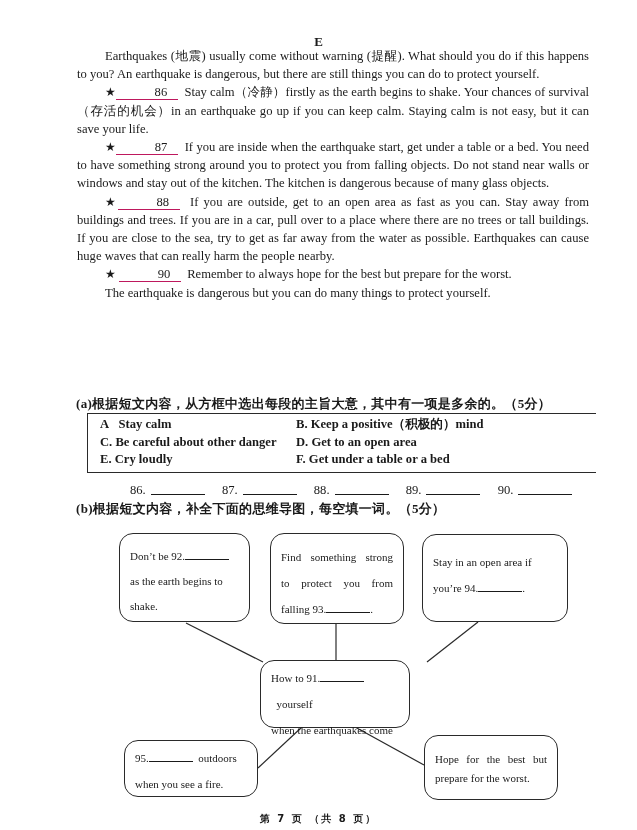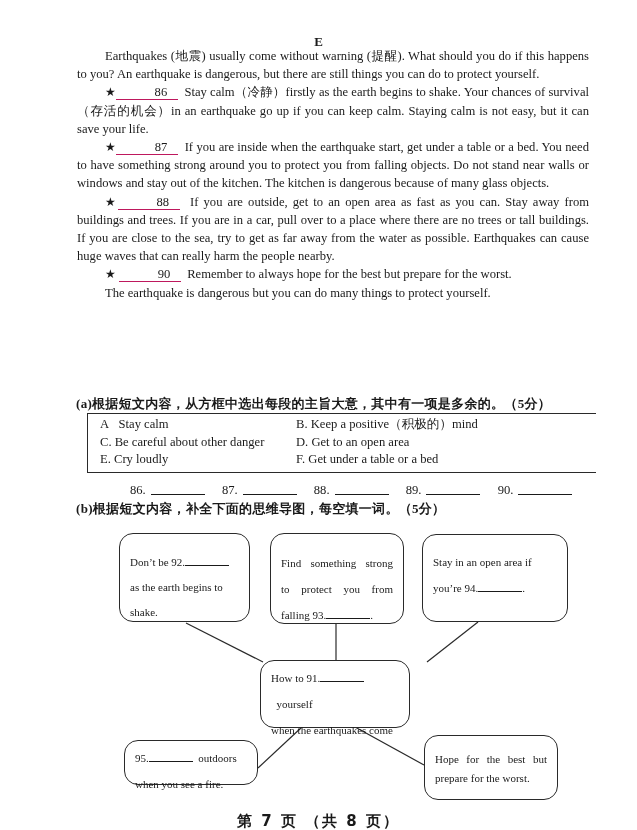--- a/index.html
+++ b/index.html
@@ -6,29 +6,29 @@
   body { width: 637px; height: 830px; position: relative; overflow: hidden;
          font-family: "Liberation Serif", "DejaVu Serif", serif; color: #1a1a1a; }
   .abs { position: absolute; }
   .title { left: 0; width: 637px; top: 34px; text-align: center; font-weight: bold; font-size: 13px; }
   .para { left: 77px; width: 512px; font-size: 12.6px; line-height: 18.2px; text-align: justify; }
   .para p { margin: 0; }
   .indent { text-indent: 28px; }
   .star { font-family: "DejaVu Sans", sans-serif; font-size: 12px; }
   .blank { display: inline-block; border-bottom: 1px solid #be185d; text-align: center; line-height: 14px; }
   .qhead { left: 76px; font-size: 13px; font-weight: bold; letter-spacing: 0.3px; }
-  .optbox { left: 87px; top: 413px; width: 508px; height: 58px; border: 1.4px solid #2a2a2a; border-right: none; }
+  .optbox { left: 87px; top: 413px; width: 508px; height: 58px; border: 1.4px solid #2a2a2a; border-right: none; font-weight: bold; }
   .opt { font-size: 12.6px; line-height: 17.5px; position: absolute; }
   .answers { left: 130px; top: 482px; font-size: 12.6px; }
   .answers span.item { display: inline-block; margin-right: 14px; }
   .answers .ab { display: inline-block; width: 54px; border-bottom: 1px solid #1a1a1a; height: 12px; vertical-align: -1px; margin-left: 5px; }
-  .node { border: 1.3px solid #2a2a2a; border-radius: 14px; background: #fff; font-size: 11px; line-height: 26px; padding: 16px 10px; box-sizing: border-box; }
+  .node { border: 1.3px solid #2a2a2a; border-radius: 14px; background: #fff; font-size: 11px; line-height: 26px; padding: 10px 10px; box-sizing: border-box; }
   .node .nb { display: inline-block; border-bottom: 1px solid #1a1a1a; width: 44px; height: 10px; vertical-align: 0px; }
   svg.lines { position: absolute; left: 0; top: 0; }
-  .footer { left: 0; width: 637px; top: 812px; text-align: center; font-family: "DejaVu Sans", sans-serif; font-size: 15px; font-weight: bold; letter-spacing: 2px; }
+  .footer { left: 0; width: 637px; top: 812px; text-align: center; font-family: "DejaVu Sans", sans-serif; font-size: 10px; font-weight: bold; letter-spacing: 2px; }
 </style>
 </head>
 <body>
 
 <div class="abs title">E</div>
 
 <div class="abs para" style="top:47px;">
   <p class="indent">Earthquakes (地震) usually come without warning (提醒). What should you do if this happens to you? An earthquake is dangerous, but there are still things you can do to protect yourself.</p>
   <p class="indent"><span class="star">★</span><span class="blank" style="width:62px">86</span>&nbsp;&nbsp;<span>Stay calm（冷静）firstly as the earth begins to shake. Your chances of survival（存活的机会）in an earthquake go up if you can keep calm. Staying calm is not easy, but it can save your life.</span></p>
   <p class="indent"><span class="star">★</span><span class="blank" style="width:62px">87</span>&nbsp;&nbsp;<span>If you are inside when the earthquake start, get under a table or a bed. You need to have something strong around you to protect you from falling objects. Do not stand near walls or windows and stay out of the kitchen. The kitchen is dangerous because of many glass objects.</span></p>
@@ -81,21 +81,21 @@
 <div class="abs node" style="left:422px; top:534px; width:146px; height:88px; padding-top:14px;">
   <div>Stay in an open area if</div>
   <div><span>you’re 94.</span><span class="nb"></span><span>.</span></div>
 </div>
 
 <div class="abs node" style="left:260px; top:660px; width:150px; height:68px; padding-top:4px;">
   <div><span>How to 91.</span><span class="nb"></span>&nbsp;&nbsp;<span>yourself</span></div>
   <div>when the earthquakes come</div>
 </div>
 
-<div class="abs node" style="left:124px; top:740px; width:134px; height:45px; padding-top:4px;">
+<div class="abs node" style="left:124px; top:740px; width:134px; height:57px; padding-top:4px;">
   <div><span>95.</span><span class="nb"></span>&nbsp;&nbsp;<span>outdoors</span></div>
   <div>when you see a fire.</div>
 </div>
 
 <div class="abs node" style="left:424px; top:735px; width:134px; height:65px; line-height:19px; padding-top:14px;">
   <div style="text-align:justify; text-align-last:justify;">Hope for the best but</div>
   <div>prepare for the worst.</div>
 </div>
 
 <div class="abs footer">第 7 页 （共 8 页）</div>

